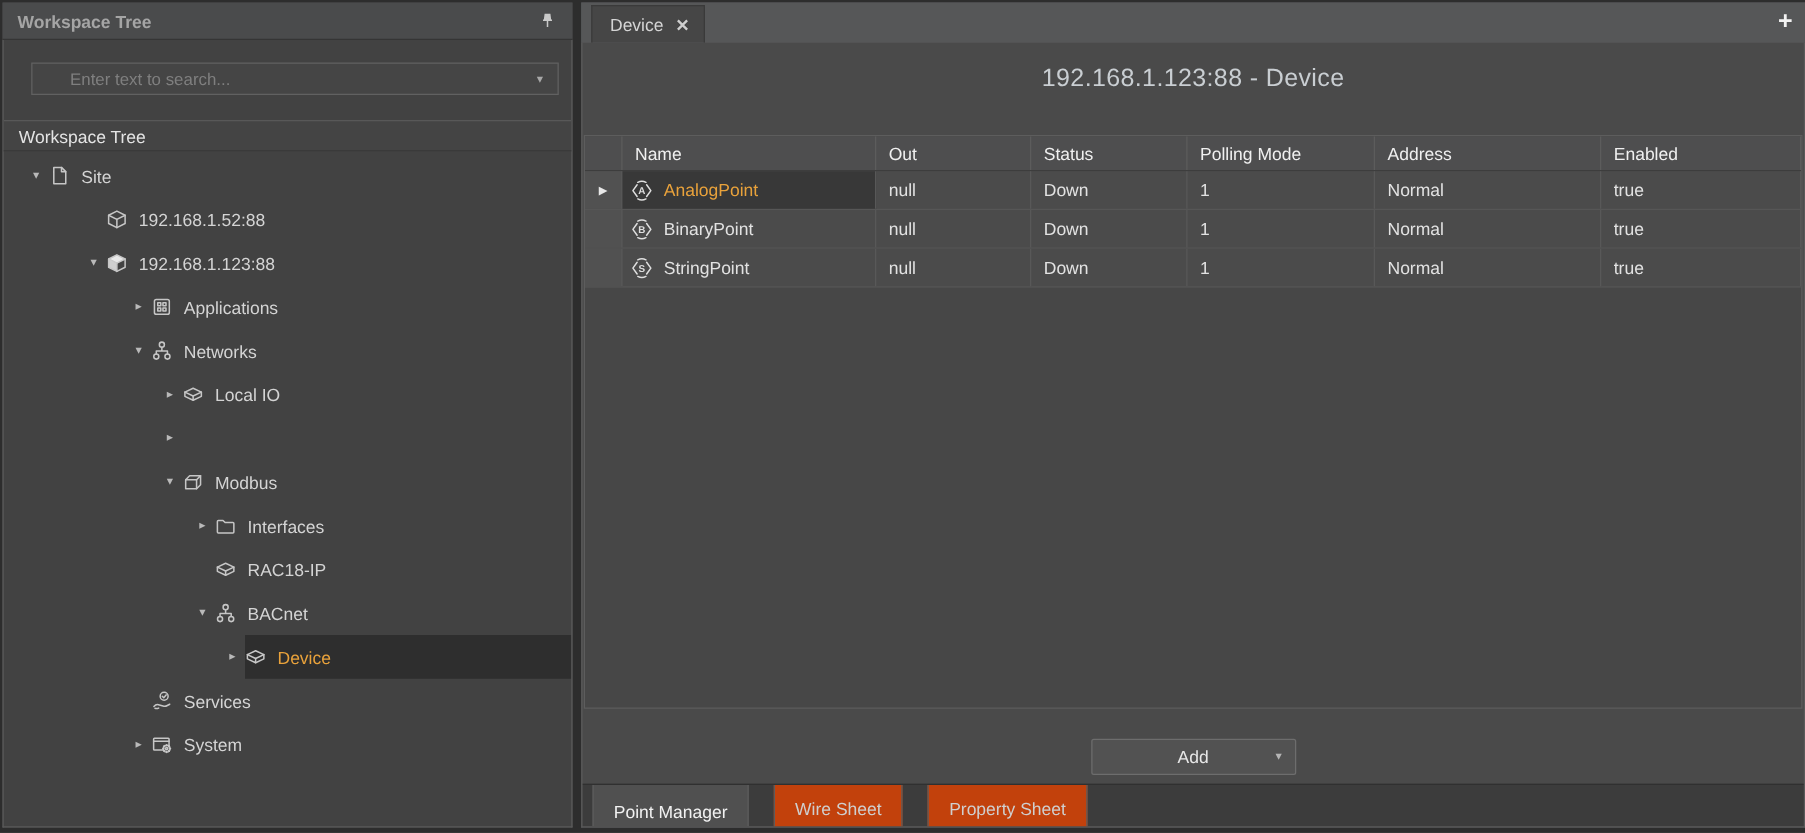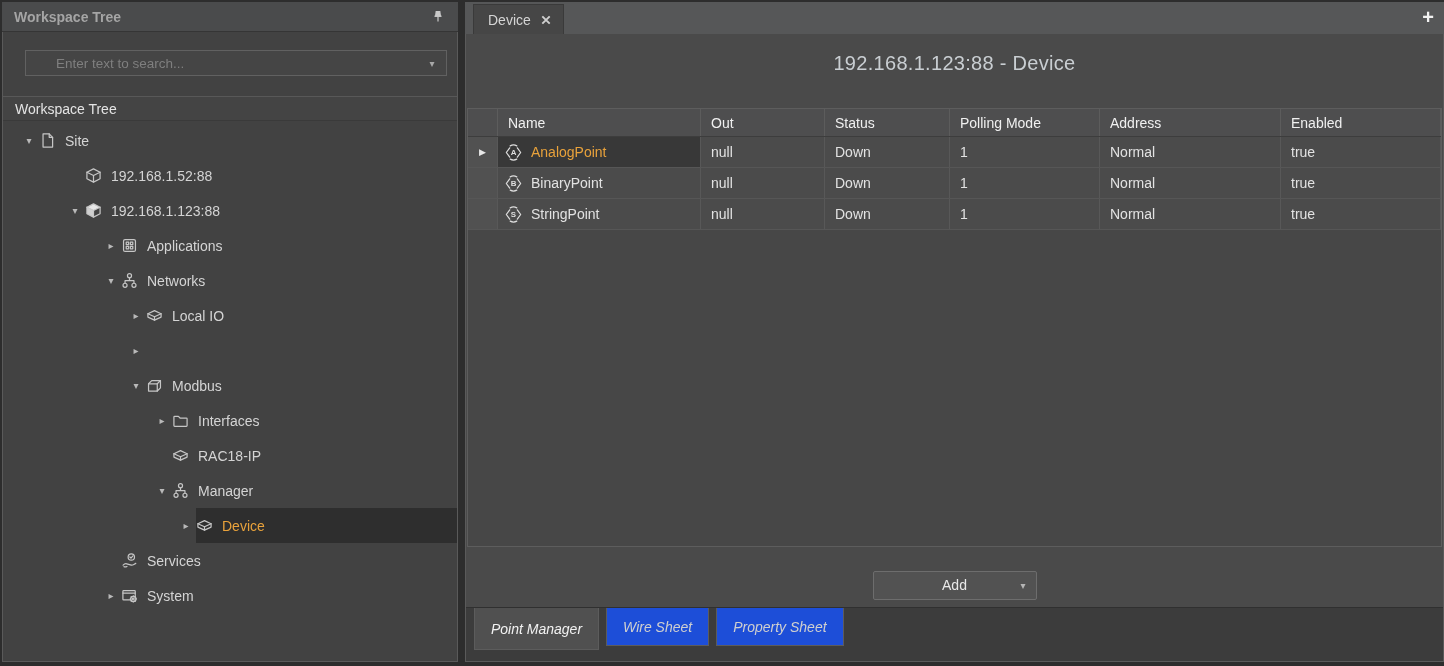--- a/index.html
+++ b/index.html
@@ -89,23 +89,23 @@
   .grid-row.selected .cell.name-cell .row-label { color:#e9a23b; }
   .point-icon { width:19px; height:19px; color:#dedede; flex:0 0 19px; }
   .point-icon svg { width:19px; height:19px; display:block; }
   .footer-bar { height:44px; display:flex; align-items:center; justify-content:center; padding:0 12px; }
   .add-button {
     width:164px; height:29px; background:#525252; border:1px solid #6d6d6d; border-radius:2px;
     display:flex; align-items:center; color:#e8e8e8; font-size:14px; cursor:pointer; position:relative;
   }
   .add-button .add-label { flex:1; text-align:center; }
   .add-button .dd-arrow { position:absolute; right:10px; color:#b5b5b5; font-size:10px; }
-  .bottom-tabbar { height:54px; background:#3c3c3c; display:flex; align-items:flex-start; padding-left:8px; gap:7px; border-top:1px solid #303030;font-style:italic; }
+  .bottom-tabbar { height:34px; background:#3c3c3c; display:flex; align-items:flex-start; padding-left:8px; gap:20px; border-top:1px solid #303030; }
   .bottom-tab {
-    height:38px; background:#1d4ed8; border:1px solid #5c5c5c; border-top:none;
+    height:38px; background:#c2410c; border:1px solid #5c5c5c; border-top:none;
     display:flex; align-items:center; padding:0 16px; color:#cfcfcf; font-size:14px; cursor:pointer;
   }
   .bottom-tab.active { height:42px; background:#505050; color:#f2f2f2; }
 </style>
 </head>
 <body>
 
 <div class="app">
 
   <aside class="left-panel">
@@ -253,21 +253,21 @@
             <span class="expander">▾</span>
             <span class="row-content">
               <span class="tree-icon">
                 <svg viewBox="0 0 16 16" fill="none" stroke="currentColor" stroke-width="1.15" stroke-linejoin="round" stroke-linecap="round">
                   <circle cx="8" cy="3.5" r="1.9"></circle>
                   <circle cx="3.8" cy="12.5" r="1.9"></circle>
                   <circle cx="12.2" cy="12.5" r="1.9"></circle>
                   <path d="M8 5.4 V8.2 M3.8 10.6 V8.2 H12.2 V10.6"></path>
                 </svg>
               </span>
-              <span class="tree-label">Manager</span>
+              <span class="tree-label">BACnet</span>
             </span>
           </div>
           <div class="tree-row selected" style="padding-left: 173px;">
             <span class="expander">▸</span>
             <span class="row-content">
               <span class="tree-icon">
                 <svg viewBox="0 0 16 16" fill="none" stroke="currentColor" stroke-width="1.15" stroke-linejoin="round" stroke-linecap="round">
                   <path d="M8 3.4 L14.2 6.3 L8 9.2 L1.8 6.3 Z"></path>
                   <path d="M1.8 6.3 V9.5 L8 12.4 V9.2"></path>
                   <path d="M14.2 6.3 V9.5 L8 12.4"></path>

